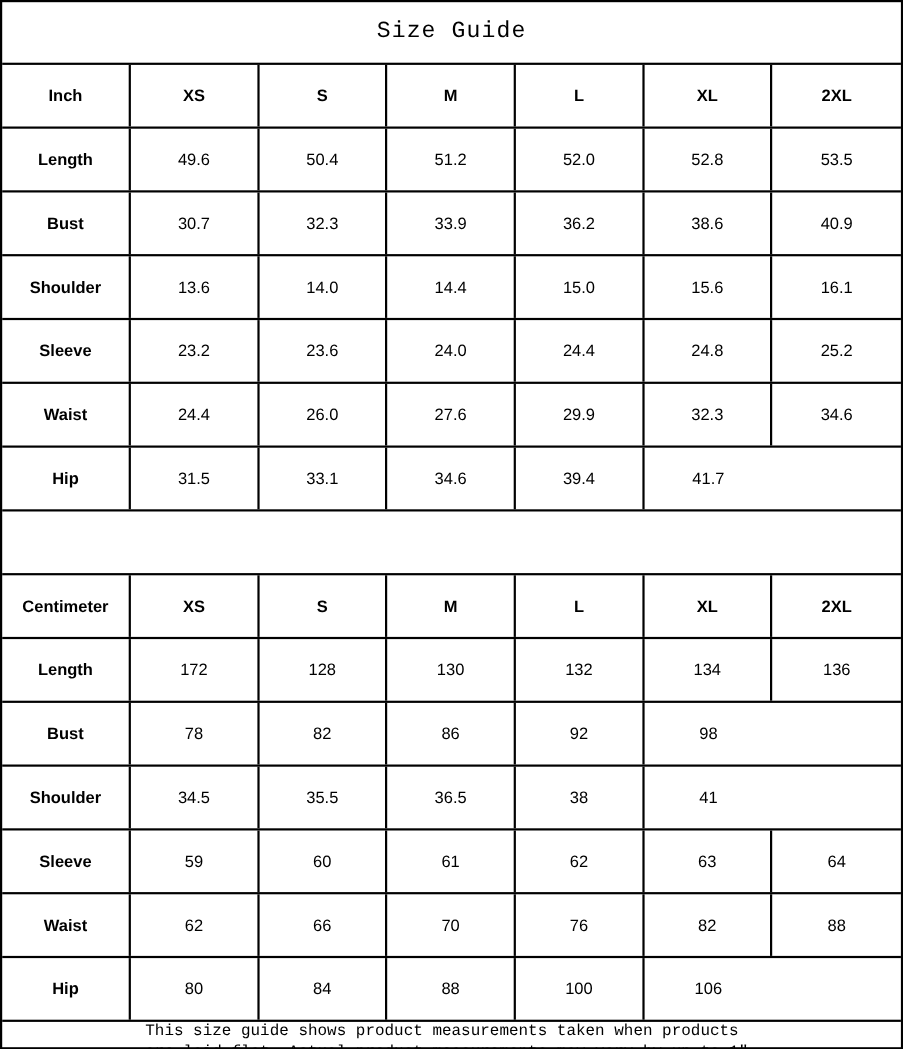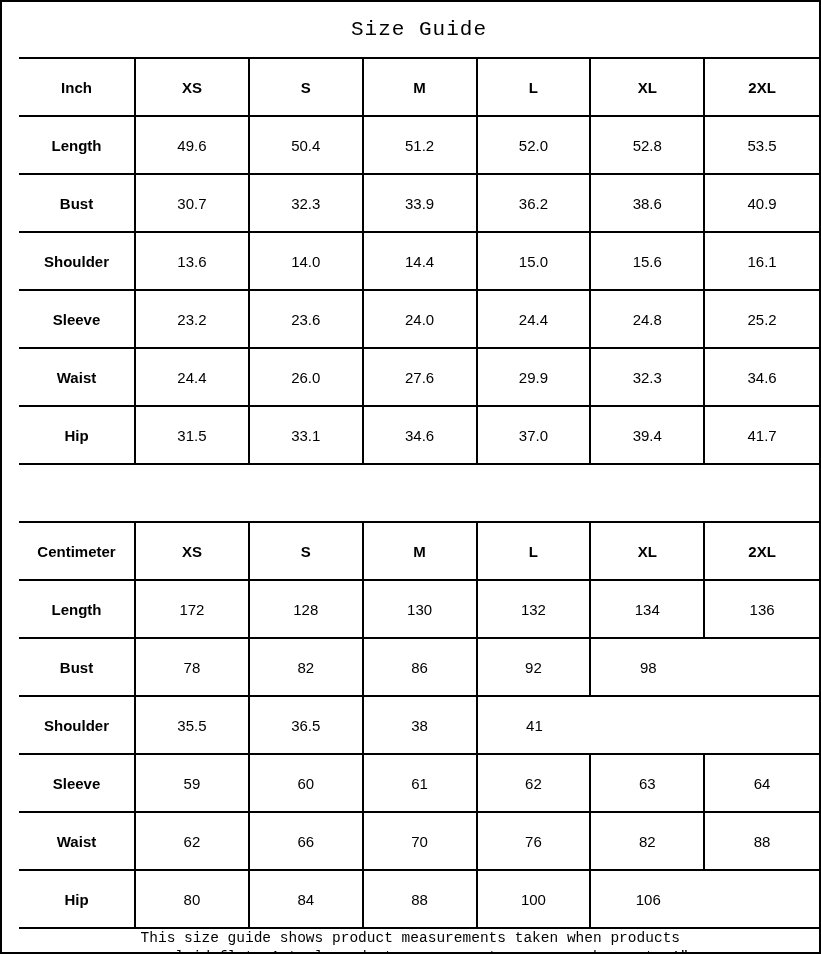--- a/index.html
+++ b/index.html
@@ -1,21 +1,20 @@
 <!DOCTYPE html>
 <html><head>
 <meta charset="utf-8">
 <style>
   html,body{margin:0;padding:0;background:#ffffff;}
   .sheet{
     width:821px;height:954px;box-sizing:border-box;
     border:2px solid #000;background:#fff;color:#000;
     display:flex;flex-direction:column;
     font-family:"Liberation Sans",sans-serif;
-    padding-left:17px;
   }
   .title{
     height:55px;flex:0 0 55px;border-bottom:2px solid #000;
     display:flex;align-items:center;justify-content:center;
     font-family:"Liberation Mono","DejaVu Sans Mono",monospace;
     font-size:21px;letter-spacing:1px;
   }
   .trow{
     flex:0 0 56px;height:56px;display:grid;
     grid-template-columns:117px repeat(6,1fr);
@@ -95,21 +94,20 @@
     <div class="cell">27.6</div>
     <div class="cell">29.9</div>
     <div class="cell">32.3</div>
     <div class="cell">34.6</div>
   </div>
   <div class="trow">
     <div class="cell b">Hip</div>
     <div class="cell">31.5</div>
     <div class="cell">33.1</div>
     <div class="cell">34.6</div>
-    <div class="cell">37.0</div>
     <div class="cell">39.4</div>
     <div class="cell">41.7</div>
   </div>
 
   <div class="gap"></div>
 
   <div class="trow">
     <div class="cell b">Centimeter</div>
     <div class="cell b">XS</div>
     <div class="cell b">S</div>
@@ -130,20 +128,21 @@
   <div class="trow">
     <div class="cell b">Bust</div>
     <div class="cell">78</div>
     <div class="cell">82</div>
     <div class="cell">86</div>
     <div class="cell">92</div>
     <div class="cell">98</div>
   </div>
   <div class="trow">
     <div class="cell b">Shoulder</div>
+    <div class="cell">34.5</div>
     <div class="cell">35.5</div>
     <div class="cell">36.5</div>
     <div class="cell">38</div>
     <div class="cell">41</div>
   </div>
   <div class="trow">
     <div class="cell b">Sleeve</div>
     <div class="cell">59</div>
     <div class="cell">60</div>
     <div class="cell">61</div>

